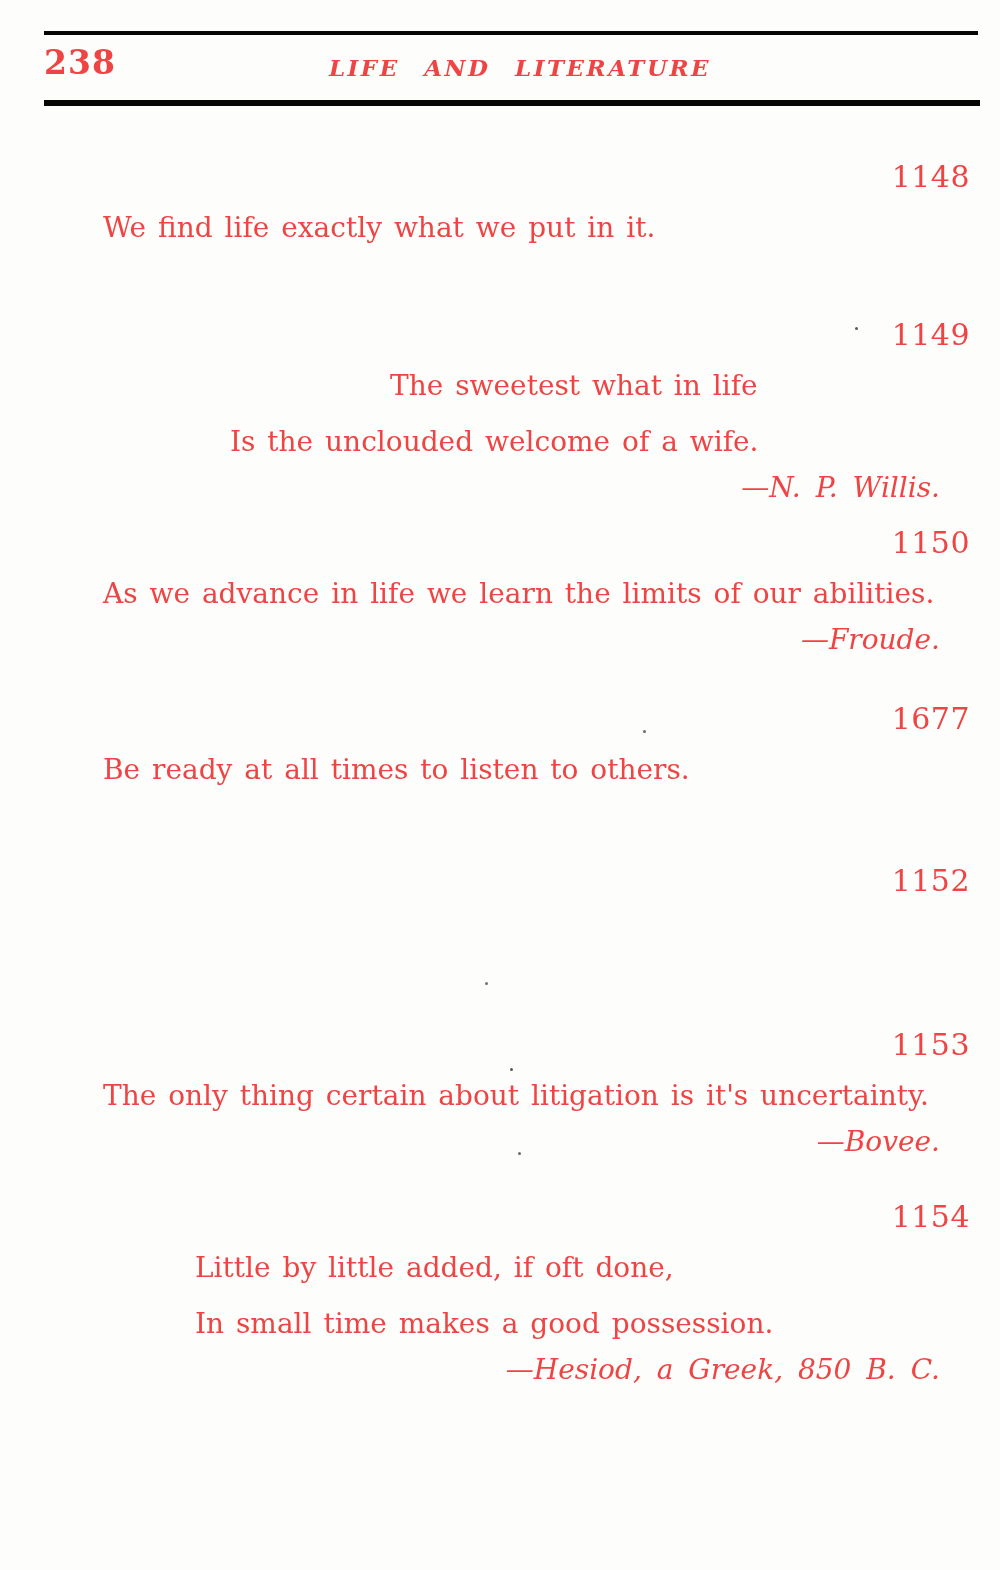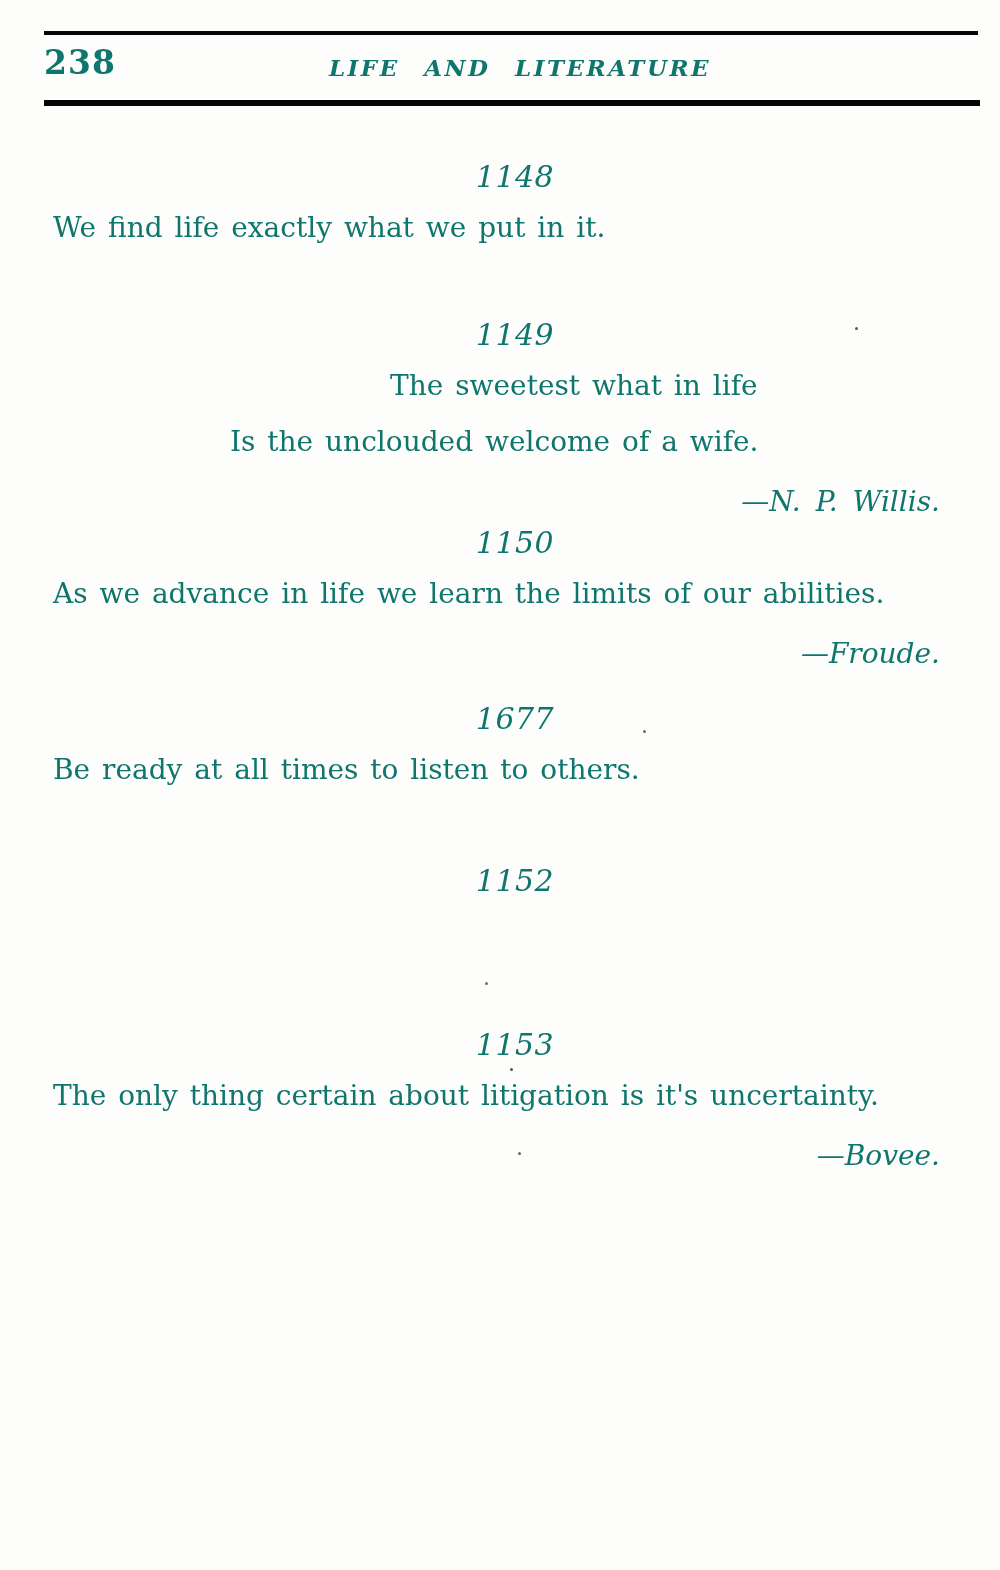--- a/index.html
+++ b/index.html
@@ -5,21 +5,21 @@
   html, body {
     margin: 0;
     padding: 0;
     background: #fdfdfb;
   }
   .page {
     position: relative;
     width: 1000px;
     height: 1429px;
     background: #fdfdfb;
-    color: #0f766e;
+    color: #ef4444;
     font-family: "DejaVu Serif", "Liberation Serif", serif;
     overflow: hidden;
   }
   
   .rule {
     position: absolute;
     background: #060606;
   }
   .rule-thin  { left: 44px; right: 22px; top: 31px;  height: 4px; }
   .rule-thick { left: 44px; right: 20px; top: 100px; height: 6px; }
@@ -47,38 +47,37 @@
     font-style: italic;
   }
   
   .sec {
     position: absolute;
     left: 0;
     right: 0;
   }
   .qnum {
     margin: 0 30px 0 60px;
-    text-align: center;
+    text-align: right;
     font-size: 30px;
     letter-spacing: 0.5px;
     line-height: 38px;
-    font-style: italic;
   }
   .qline {
     margin-top: 12px;
-    padding-left: 53px;
+    padding-left: 103px;
     padding-right: 22px;
     font-size: 28px;
     line-height: 40px;
     word-spacing: 3px;
     white-space: nowrap;
   }
   .qline + .qline { margin-top: 16px; }
   .attr {
-    margin-top: 20px;
+    margin-top: 6px;
     padding-right: 60px;
     text-align: right;
     font-style: italic;
     font-size: 28px;
     line-height: 40px;
     word-spacing: 6px;
   }
   
   .specks {
     position: absolute;
@@ -130,17 +129,23 @@
   <section class="sec" style="top:862px">
     <div class="qnum">1152</div>
   </section>
 
   <section class="sec" style="top:1026px">
     <div class="qnum">1153</div>
     <div class="qline">The only thing certain about litigation is it's uncertainty.</div>
     <div class="attr">—Bovee.</div>
   </section>
 
+  <section class="sec" style="top:1198px">
+    <div class="qnum">1154</div>
+    <div class="qline" style="padding-left:195px">Little by little added, if oft done,</div>
+    <div class="qline" style="padding-left:195px">In small time makes a good possession.</div>
+    <div class="attr">—Hesiod, a Greek, 850 B. C.</div>
+  </section>
 
 
   <div class="specks"></div>
 
 </div>
 
 </body></html>

